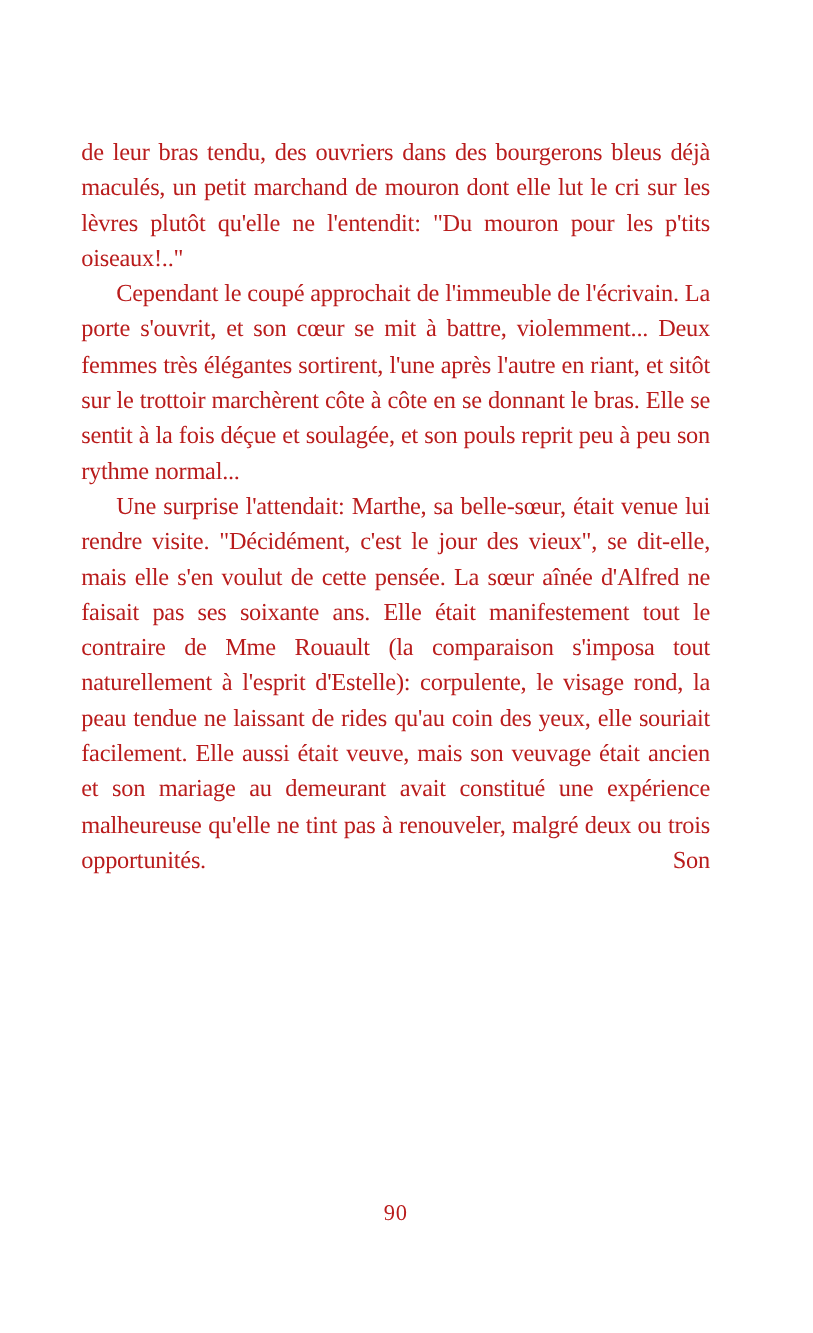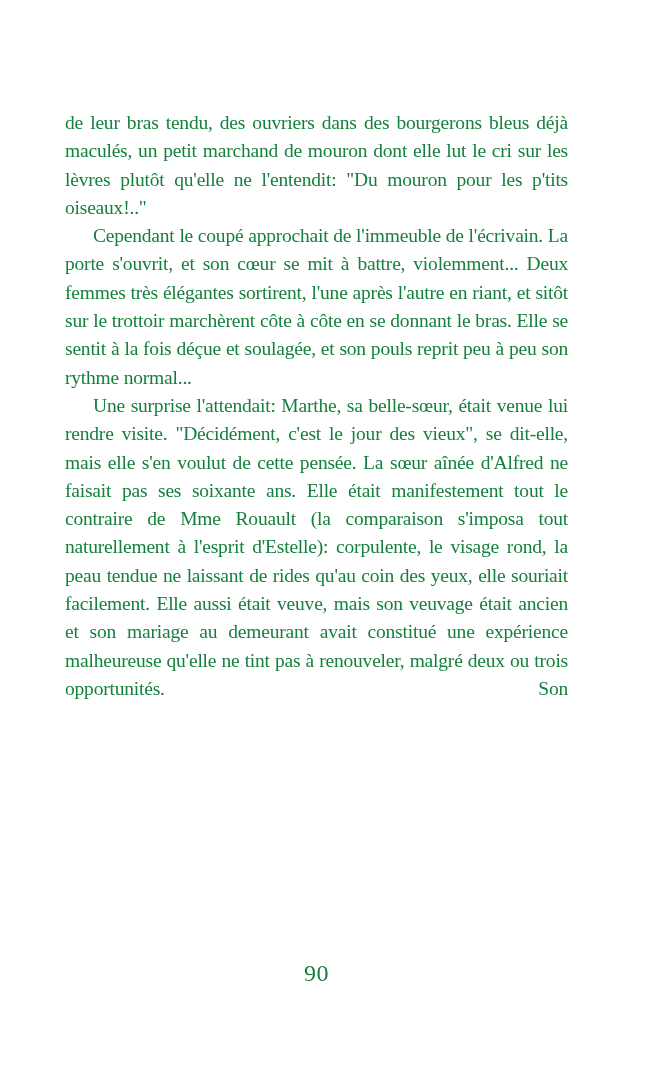--- a/index.html
+++ b/index.html
@@ -8,21 +8,21 @@
     background: #e9e9e9;
   }
   .page {
     position: relative;
     width: 650px;
     height: 1066px;
     margin: 0 auto;
     background: #ffffff;
     overflow: hidden;
     font-family: "Liberation Serif", serif;
-    color: #15803d;
+    color: #b91c1c;
   }
   .text-block {
     position: absolute;
     left: 65px;
     top: 109px;
     width: 503px;
   }
   .para {
     margin: 0;
     font-size: 19.5px;
@@ -37,21 +37,21 @@
   
   .para.flush-last {
     text-align-last: justify;
   }
   .folio {
     position: absolute;
     left: 65px;
     top: 960px;
     width: 503px;
     text-align: center;
-    font-size: 24px;
+    font-size: 18px;
     letter-spacing: 0.5px;
   }
 </style>
 </head>
 <body>
 
 <div class="page">
   <main class="text-block">
     <p class="para no-indent">de leur bras tendu, des ouvriers dans des bourgerons bleus déjà maculés, un petit marchand de mouron dont elle lut le cri sur les lèvres plutôt qu'elle ne l'entendit: "Du mouron pour les p'tits oiseaux!.."</p>
     <p class="para indent">Cependant le coupé approchait de l'immeuble de l'écrivain. La porte s'ouvrit, et son cœur se mit à battre, violemment... Deux femmes très élégantes sortirent, l'une après l'autre en riant, et sitôt sur le trottoir marchèrent côte à côte en se donnant le bras. Elle se sentit à la fois déçue et soulagée, et son pouls reprit peu à peu son rythme normal...</p>

